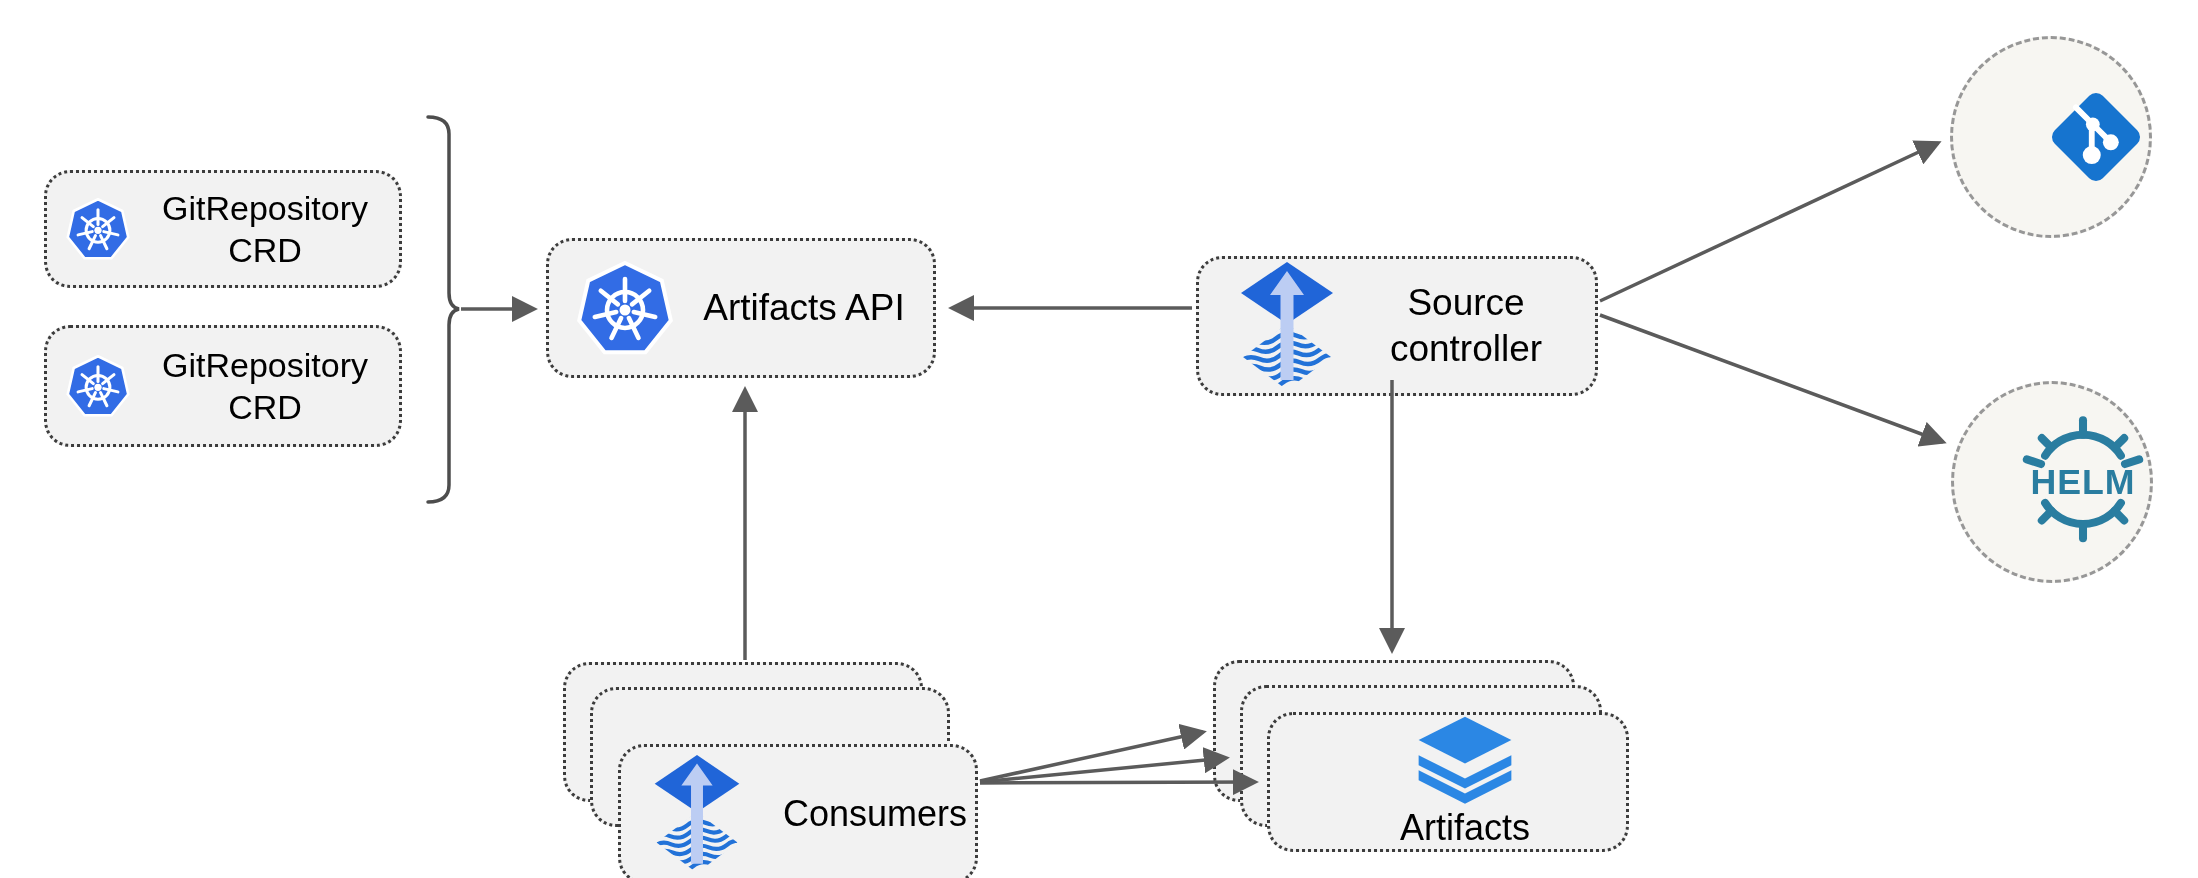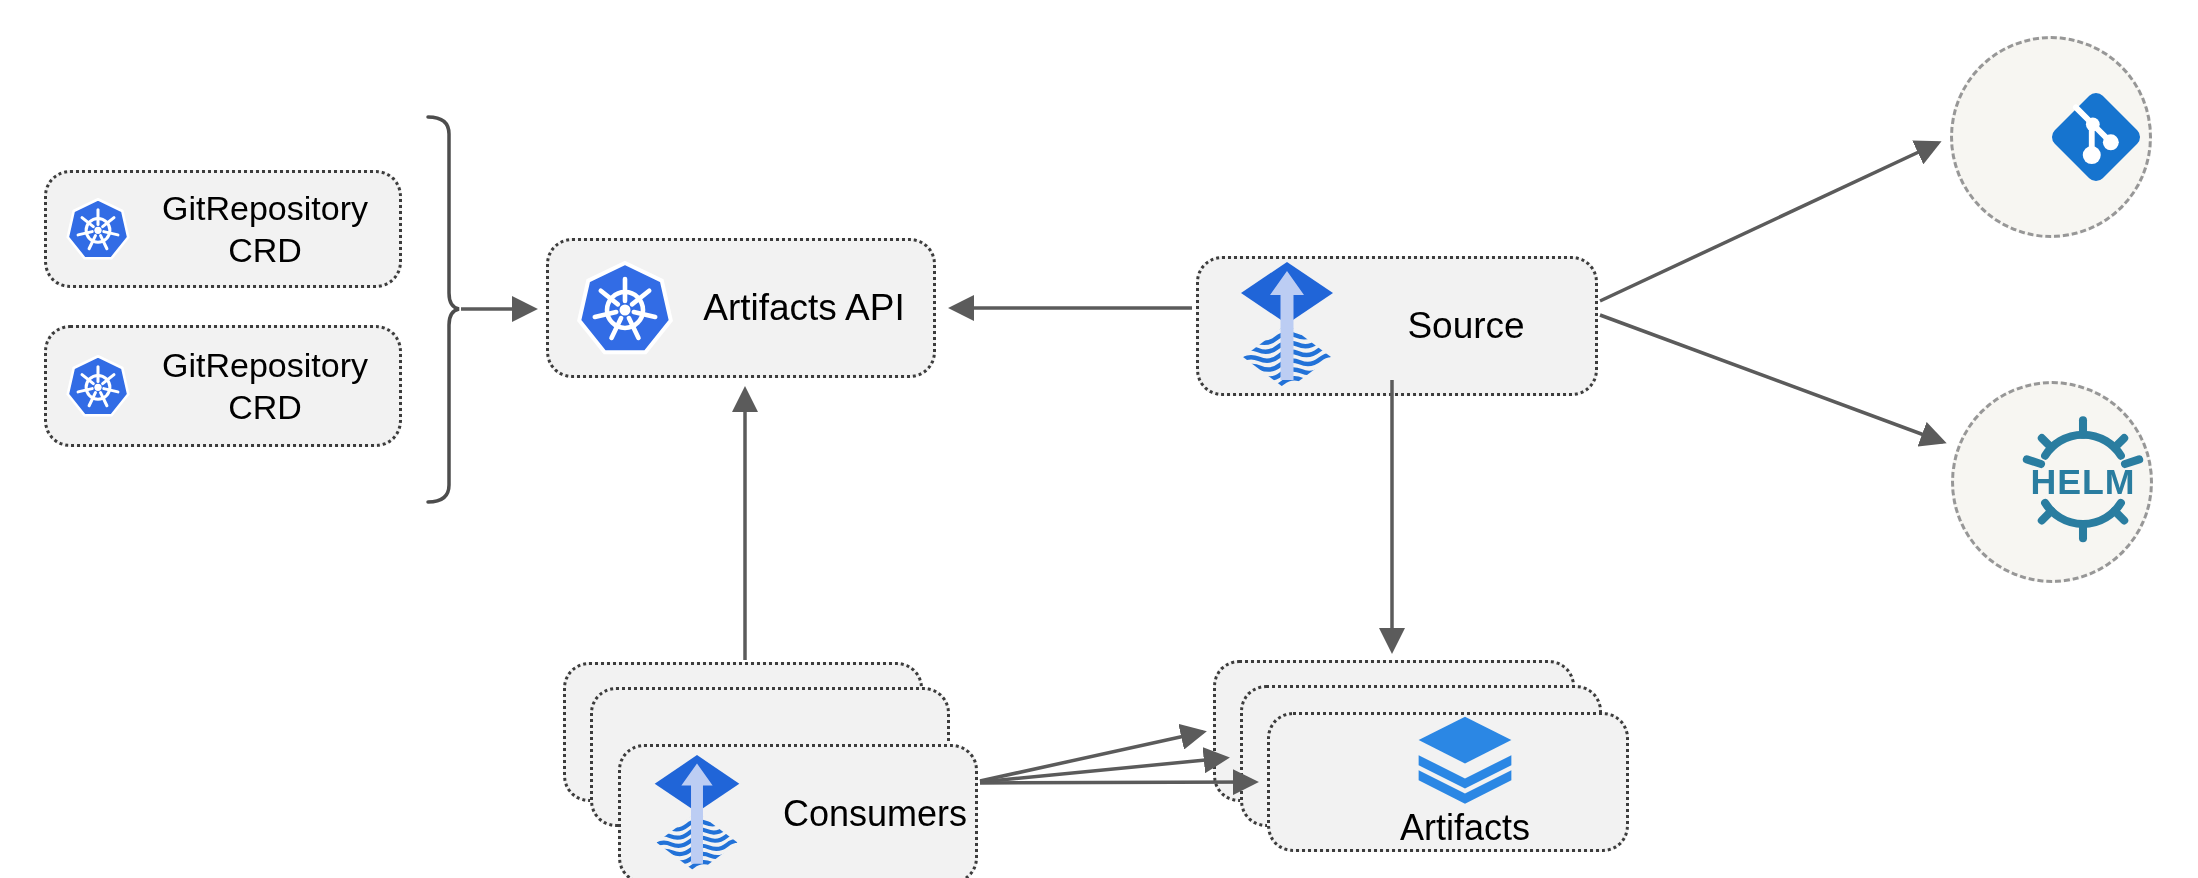--- a/index.html
+++ b/index.html
@@ -110,20 +110,21 @@
           <path d="M2,120 q10,-6 20,0 t20,0 t20,0 t20,0 t20,0"></path>
         </g>
       </g>
       <clipPath id="fxclip1">
           <polygon points="50,62 94,95 50,128 6,95"></polygon>
         </clipPath>
       <path d="M50,9 L67,33 L56.5,33 L56.5,118 L43.5,118 L43.5,33 L33,33 Z" fill="#BCCDF3"></path>
     </svg>
     <div class="label" style="font-size:37px; line-height:46px;">
       <span class="ln">Source</span>
+      <span class="ln">controller</span>
     </div>
   </div>
 
   <div class="remote" style="left:1950px; top:24px; width:202px; height:202px;">
     <svg width="106" height="106" viewBox="0 0 100 100">
       <rect x="18" y="18" width="64" height="64" rx="9" transform="rotate(45 50 50)" fill="#1674CF"></rect>
       <g stroke="#ffffff" stroke-width="5.5" stroke-linecap="round">
         <line x1="31" y1="22" x2="46" y2="37"></line>
         <line x1="50" y1="41" x2="61" y2="52"></line>
         <line x1="46" y1="42" x2="46" y2="62"></line>

